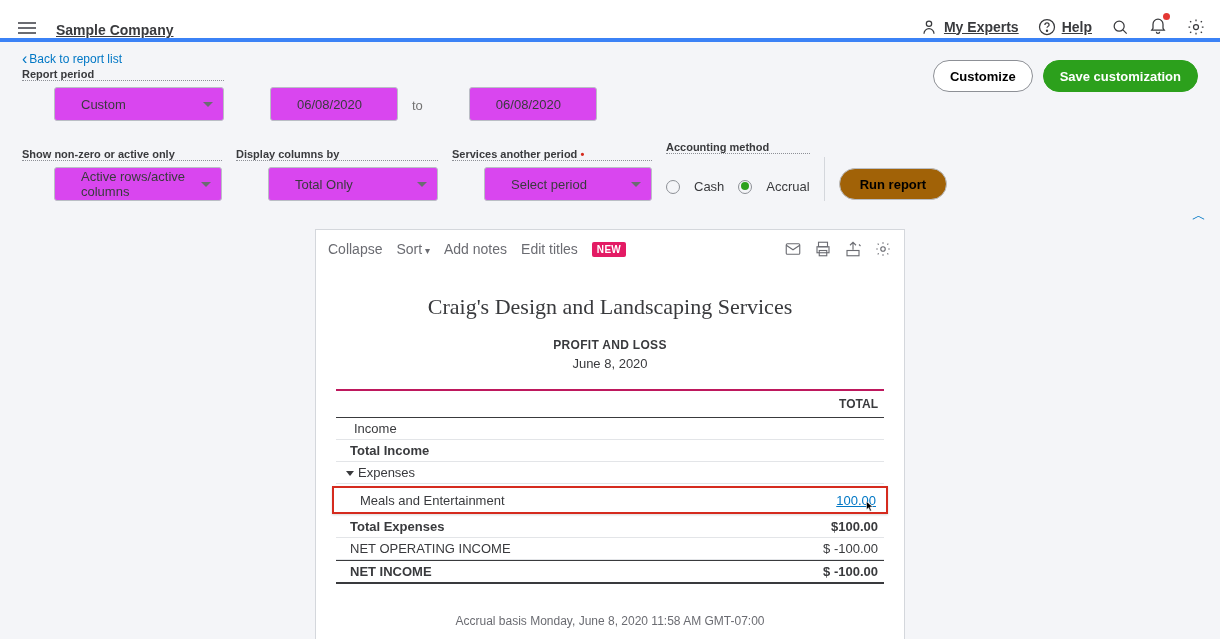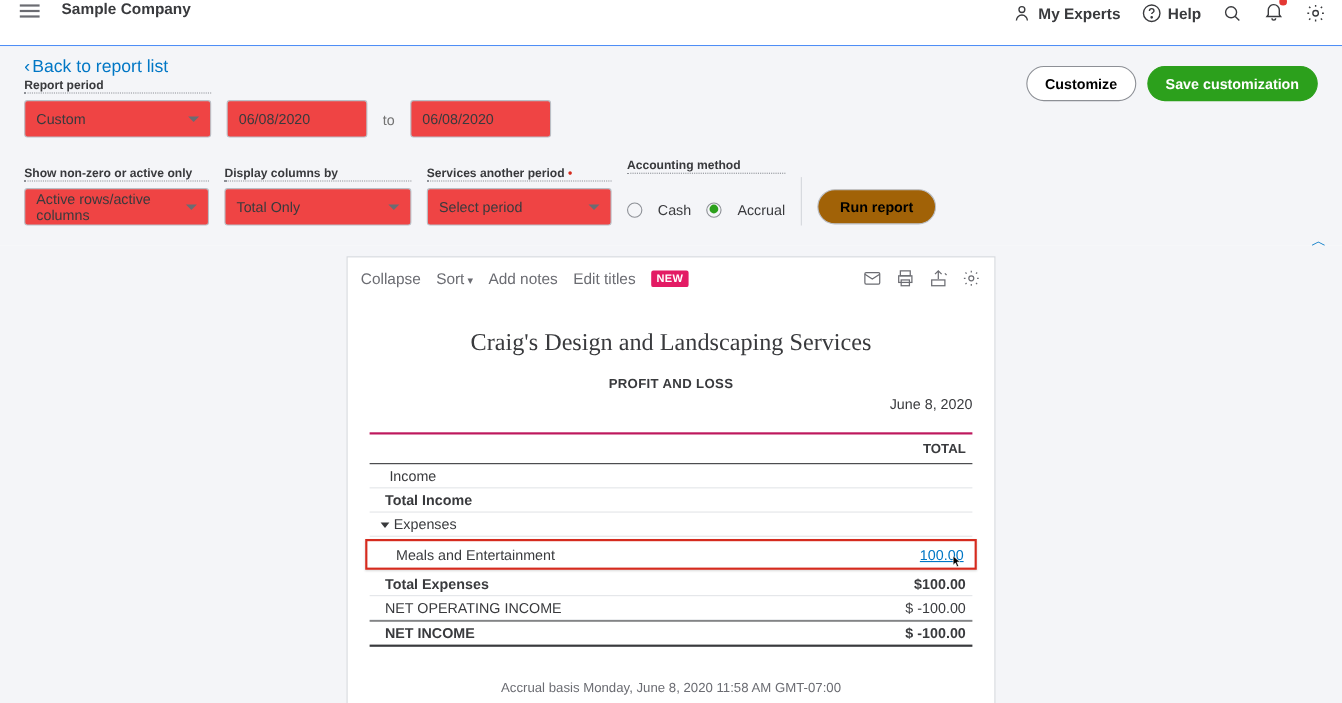--- a/index.html
+++ b/index.html
@@ -1,38 +1,38 @@
 <!DOCTYPE html>
 <html><head>
 <meta charset="utf-8">
 <style>
   * { box-sizing: border-box; margin: 0; padding: 0; }
   body { font-family: -apple-system, BlinkMacSystemFont, "Segoe UI", Helvetica, Arial, sans-serif; font-size: 13px; color: #393a3d; background: #fff; width: 1220px; }
   
   
-  .top-header { height: 42px; display: flex; align-items: flex-start; padding: 0 14px; border-bottom: 1px solid #3b82f6; }
+  .top-header { height: 42px; display: flex; align-items: flex-end; padding: 0 14px; border-bottom: 4px solid #3b82f6; text-decoration: underline; }
   .hamburger { display:flex; flex-direction:column; gap:3px; cursor:pointer; padding:4px; }
   .hamburger span { width:18px; height:2px; background:#6b6c72; }
   .company-name { font-weight:700; font-size:14px; margin-left:16px; }
   .top-right { margin-left:auto; display:flex; align-items:center; gap:18px; color:#393a3d; }
   .top-right-item { display:flex; align-items:center; gap:5px; cursor:pointer; font-size:14px; font-weight:600; }
   .icon-svg { width:20px; height:20px; fill:none; stroke:#393a3d; stroke-width:1.5; }
   .bell-wrap { position:relative; }
   .red-dot { position:absolute; top:-2px; right:-2px; width:7px; height:7px; background:#e43834; border-radius:50%; }
   
   
   .filters-area { background:#f4f5f8; padding:10px 22px 18px 22px; position:relative; }
-  .back-link { color:#0077c5; font-size:16px; text-decoration:none; display:flex; align-items:center; gap:2px; }
+  .back-link { color:#0077c5; font-size:12px; text-decoration:none; display:flex; align-items:center; gap:2px; }
   .back-link::before { content:"‹"; font-size:16px; line-height:0; }
   .label-sm { font-size:11px; font-weight:700; border-bottom:1px dotted #8d9096; display:inline-block; margin-bottom:6px; color:#393a3d; }
   .label-sm.red::after { content:" •"; color:#d52b1e; }
   .row1 { display:flex; align-items:flex-end; gap:14px; margin-top:2px; }
   .row2 { display:flex; align-items:flex-end; gap:14px; margin-top:20px; }
   .field { display:flex; flex-direction:column; }
-  .select-box, .date-box { height:34px; border:1px solid #babec5; background:#ef4444; border-radius:3px; display:flex; align-items:center; padding:0 10px; font-size:13px; color:#393a3d; position:relative; }
+  .select-box, .date-box { height:34px; border:1px solid #babec5; background:#d946ef; border-radius:3px; display:flex; align-items:center; padding:0 26px; font-size:13px; color:#393a3d; position:relative;margin-left:32px; }
   .select-box { padding-right:26px; }
   .select-box::after { content:""; position:absolute; right:10px; top:50%; margin-top:-2px; border-left:5px solid transparent; border-right:5px solid transparent; border-top:5px solid #6b6c72; }
   .w170{width:170px;} .w150{width:128px;} .w168{width:168px;}
   .to-label { font-size:13px; color:#737373; padding-bottom:8px; }
   .top-buttons { position:absolute; right:22px; top:18px; display:flex; gap:10px; }
   .btn-pill { height:32px; border-radius:16px; border:1px solid #8d9096; background:#fff; padding:0 16px; font-size:13px; font-weight:600; cursor:pointer; }
   .btn-pill.green { background:#2ca01c; border-color:#2ca01c; color:#fff; }
   .radio-group { display:flex; align-items:center; gap:14px; padding-bottom:7px;margin-top:19px; }
   .radio { width:14px; height:14px; border:1.5px solid #8d9096; border-radius:50%; display:inline-block; position:relative; }
   .radio.checked::after { content:""; width:8px; height:8px; background:#2ca01c; border-radius:50%; position:absolute; top:1.5px; left:1.5px; }
@@ -47,21 +47,21 @@
   .rpt-toolbar { display:flex; align-items:center; padding:10px 12px; gap:14px; font-size:14px; color:#6b6c72; }
   .rpt-toolbar .link { cursor:pointer; }
   .sort-lnk::after { content:" ▾"; font-size:10px; }
   .new-badge { background:#e31b64; color:#fff; font-size:10px; font-weight:700; border-radius:2px; padding:2px 5px; letter-spacing:0.3px; }
   .rpt-tools-right { margin-left:auto; display:flex; gap:12px; }
   .tiny-icon { width:18px; height:18px; stroke:#6b6c72; stroke-width:1.5; fill:none; cursor:pointer; }
   
   .rpt-body { padding: 26px 20px 24px 20px; }
   .rpt-title { text-align:center; font-size:22px; font-family: Georgia, "Times New Roman", serif; font-weight:400; }
   .rpt-subtitle { text-align:center; font-weight:700; font-size:12px; margin-top:18px; letter-spacing:0.3px; }
-  .rpt-period { text-align:right; font-size:13px; color:#393a3d; margin-top:4px; }
+  .rpt-period { text-align:center; font-size:13px; color:#393a3d; margin-top:4px; }
   
   .rpt-table { margin-top: 18px; border-top:2px solid #be185d; border-bottom:3px double #393a3d; border-bottom-width:2px; font-size:13px; }
   .tbl-head { display:flex; border-bottom:1px solid #393a3d; padding:6px 0; font-weight:700; font-size:12px; }
   .tbl-head .col-r { margin-left:auto; padding-right:6px; }
   .tbl-row { display:flex; align-items:center; height:22px; border-bottom:1px solid #e3e5e8; }
   .tbl-row:last-child { border-bottom:none; }
   .col-l { padding-left:14px; }
   .col-r { margin-left:auto; padding-right:6px; text-align:right; }
   .bold { font-weight:700; }
   .indent1 { padding-left:18px; }

